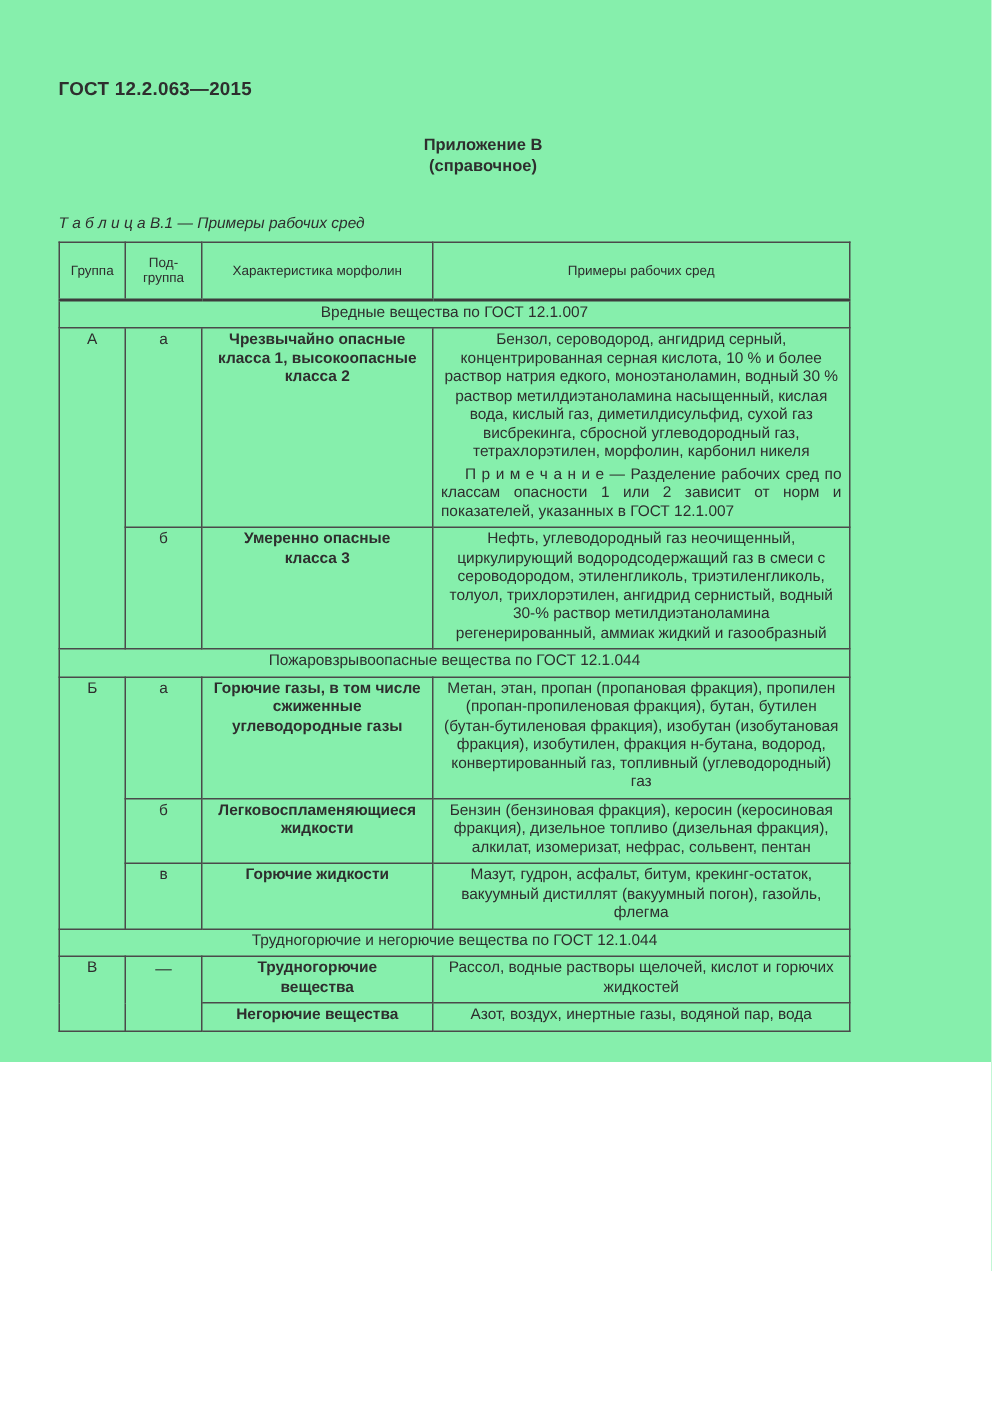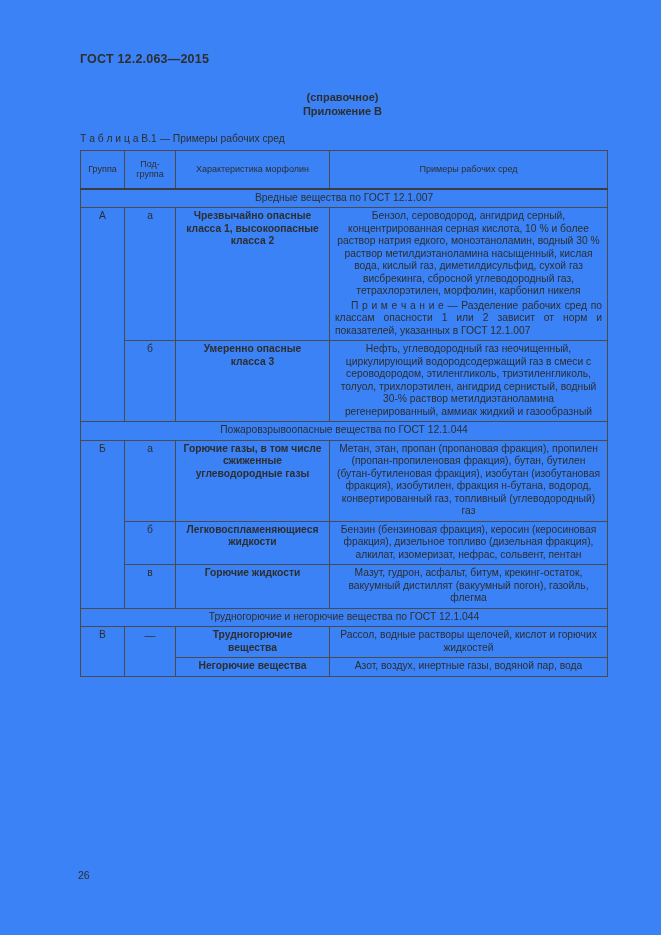--- a/index.html
+++ b/index.html
@@ -1,24 +1,24 @@
 <!DOCTYPE html>
 <html lang="ru"><head>
 <meta charset="utf-8">
 <style>
   html, body { margin: 0; padding: 0; background: #ffffff; }
   .page {
     position: relative;
     width: 661px;
-    height: 935px;
-    background: #3b82f6;
+    height: 708px;
+    background: #86efac;
     font-family: "Liberation Sans", sans-serif;
     color: #2e2e2e;
     box-sizing: border-box;
-    padding: 52px 56px 0 80px;
+    padding: 52px 56px 0 39px;
     overflow: hidden;
   }
   .doc-number {
     font-size: 12.5px;
     font-weight: bold;
     letter-spacing: 0.2px;
   }
   .appendix {
     margin-top: 24px;
     text-align: center;
@@ -26,22 +26,23 @@
     font-weight: bold;
     line-height: 14px;
   }
   .main-title {
     margin-top: 28px;
     text-align: center;
     font-size: 12px;
     font-weight: bold;
   }
   .table-caption {
-    margin-top: 15px;
+    margin-top: 26px;
     font-size: 10.3px;
+    font-style: italic;
   }
   table.gost {
     margin-top: 6px;
     border-collapse: collapse;
     width: 527px;
     table-layout: fixed;
     font-size: 10.3px;
     line-height: 12.5px;
     color: #2e2e2e;
   }
@@ -93,22 +94,22 @@
   }
 </style>
 </head>
 <body>
 
 <div class="page">
 
   <div class="doc-number">ГОСТ 12.2.063—2015</div>
 
   <div class="appendix">
+    <div>Приложение В</div>
     <div>(справочное)</div>
-    <div>Приложение В</div>
   </div>
 
 
   <div class="table-caption">Т а б л и ц а  В.1 — Примеры рабочих сред</div>
 
   <table class="gost">
     <colgroup>
         <col class="c1">
         <col class="c2">
         <col class="c3">

